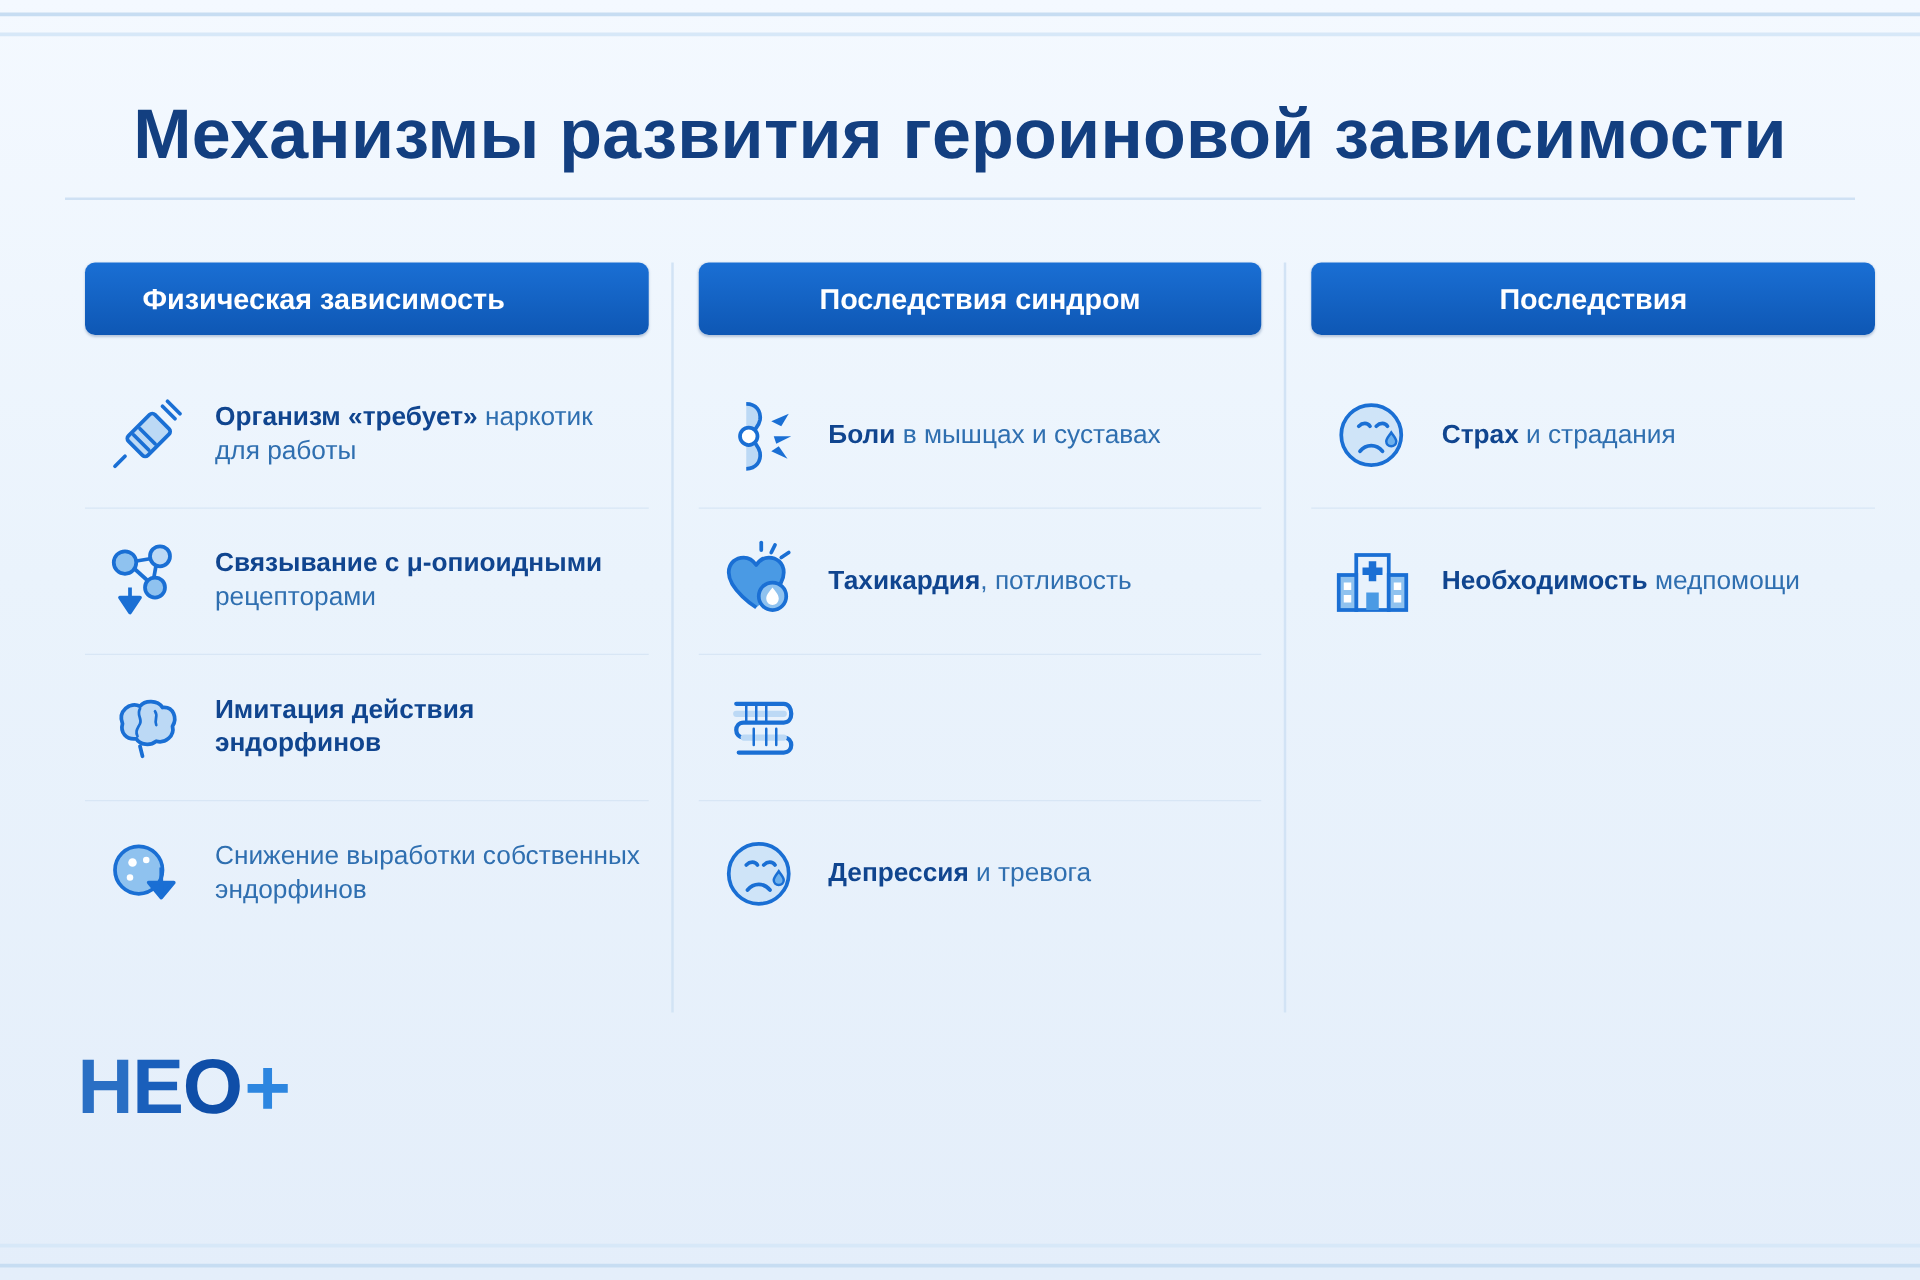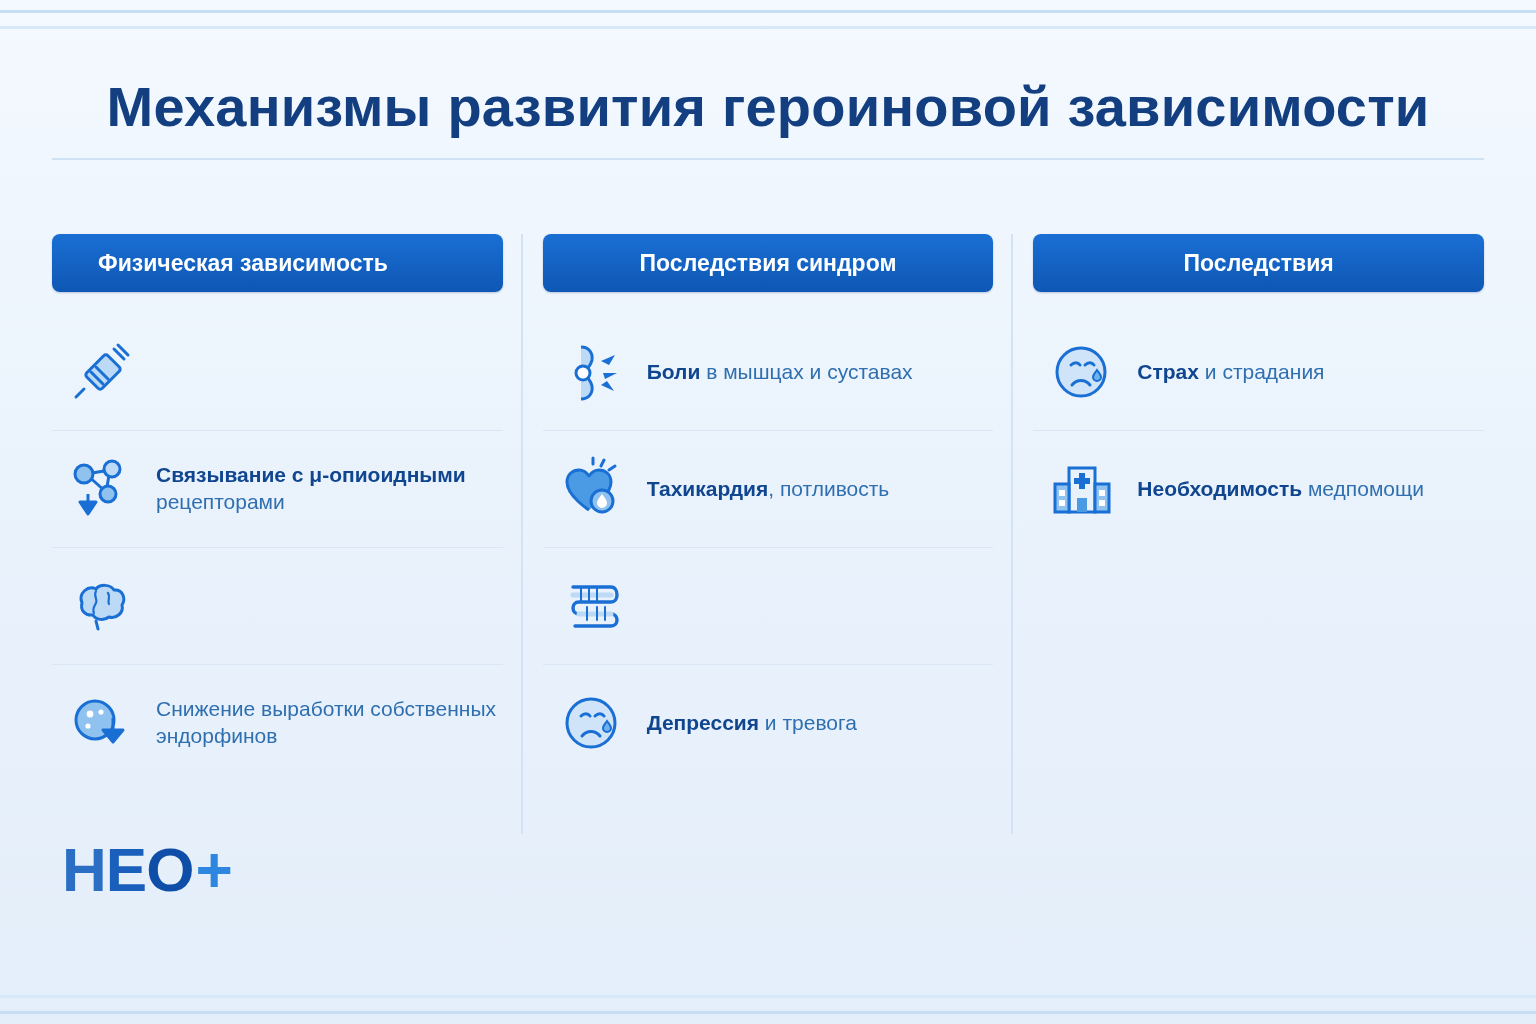--- a/index.html
+++ b/index.html
@@ -52,25 +52,24 @@
     top: 158px;
     left: 52px;
     width: 1432px;
     height: 2px;
     background: #cfe1f4;
   }
 
   .columns {
     position: absolute;
     top: 210px;
-    left: 52px;
+    left: 68px;
     width: 1432px;
     display: flex;
     gap: 40px;
-    margin-top: 24px;
   }
 
   .column {
     position: relative;
     flex: 1 1 0;
   }
   .column.divider-right::after {
     content: "";
     position: absolute;
     top: 0;
@@ -175,20 +174,23 @@
               <g stroke="#1a6fd4" stroke-width="3" fill="none" stroke-linecap="round">
                 <line x1="48" y1="12" x2="58" y2="22"></line>
                 <line x1="52" y1="8" x2="62" y2="18"></line>
                 <rect x="26" y="20" width="22" height="30" rx="3" transform="rotate(45 37 35)" fill="#bcd9f5"></rect>
                 <line x1="18" y1="52" x2="10" y2="60"></line>
                 <line x1="30" y1="30" x2="42" y2="42"></line>
                 <line x1="25" y1="35" x2="37" y2="47"></line>
               </g>
             </svg>
           </span>
+          <span class="item-text">
+            <b>Организм «требует»</b><span> наркотик для работы</span>
+          </span>
         </div>
 
         <div class="item">
           <span class="item-icon">
             <svg width="70" height="70" viewBox="0 0 70 70">
               <g stroke="#1a6fd4" stroke-width="3" fill="none">
                 <line x1="20" y1="20" x2="44" y2="16"></line>
                 <line x1="20" y1="20" x2="40" y2="38"></line>
                 <line x1="44" y1="16" x2="40" y2="38"></line>
                 <circle cx="18" cy="20" r="9" fill="#8fc2ef"></circle>
@@ -206,20 +208,23 @@
         <div class="item">
           <span class="item-icon">
             <svg width="70" height="70" viewBox="0 0 70 70">
               <path d="M16 32c-4-10 6-18 14-14 4-5 14-5 18 1 9-1 12 9 8 15 2 8-6 14-13 12-5 4-13 3-16-2-8 1-13-5-11-12z" fill="#bcd9f5" stroke="#1a6fd4" stroke-width="3" stroke-linejoin="round"></path>
               <g stroke="#1a6fd4" stroke-width="2.2" fill="none" stroke-linecap="round">
                 <path d="M30 20c-3 5 2 8 0 12s-4 6-2 10"></path>
                 <path d="M42 22c3 4-1 7 1 11"></path>
               </g>
               <path d="M30 50l2 8" stroke="#1a6fd4" stroke-width="3" stroke-linecap="round"></path>
             </svg>
+          </span>
+          <span class="item-text">
+            <b>Имитация действия эндорфинов</b><span></span>
           </span>
         </div>
 
         <div class="item">
           <span class="item-icon">
             <svg width="70" height="70" viewBox="0 0 70 70">
               <circle cx="29" cy="32" r="19" fill="#8fc2ef" stroke="#1a6fd4" stroke-width="3"></circle>
               <circle cx="24" cy="26" r="3.4" fill="#ffffff"></circle>
               <circle cx="35" cy="24" r="2.6" fill="#ffffff"></circle>
               <circle cx="22" cy="38" r="2.6" fill="#ffffff"></circle>

